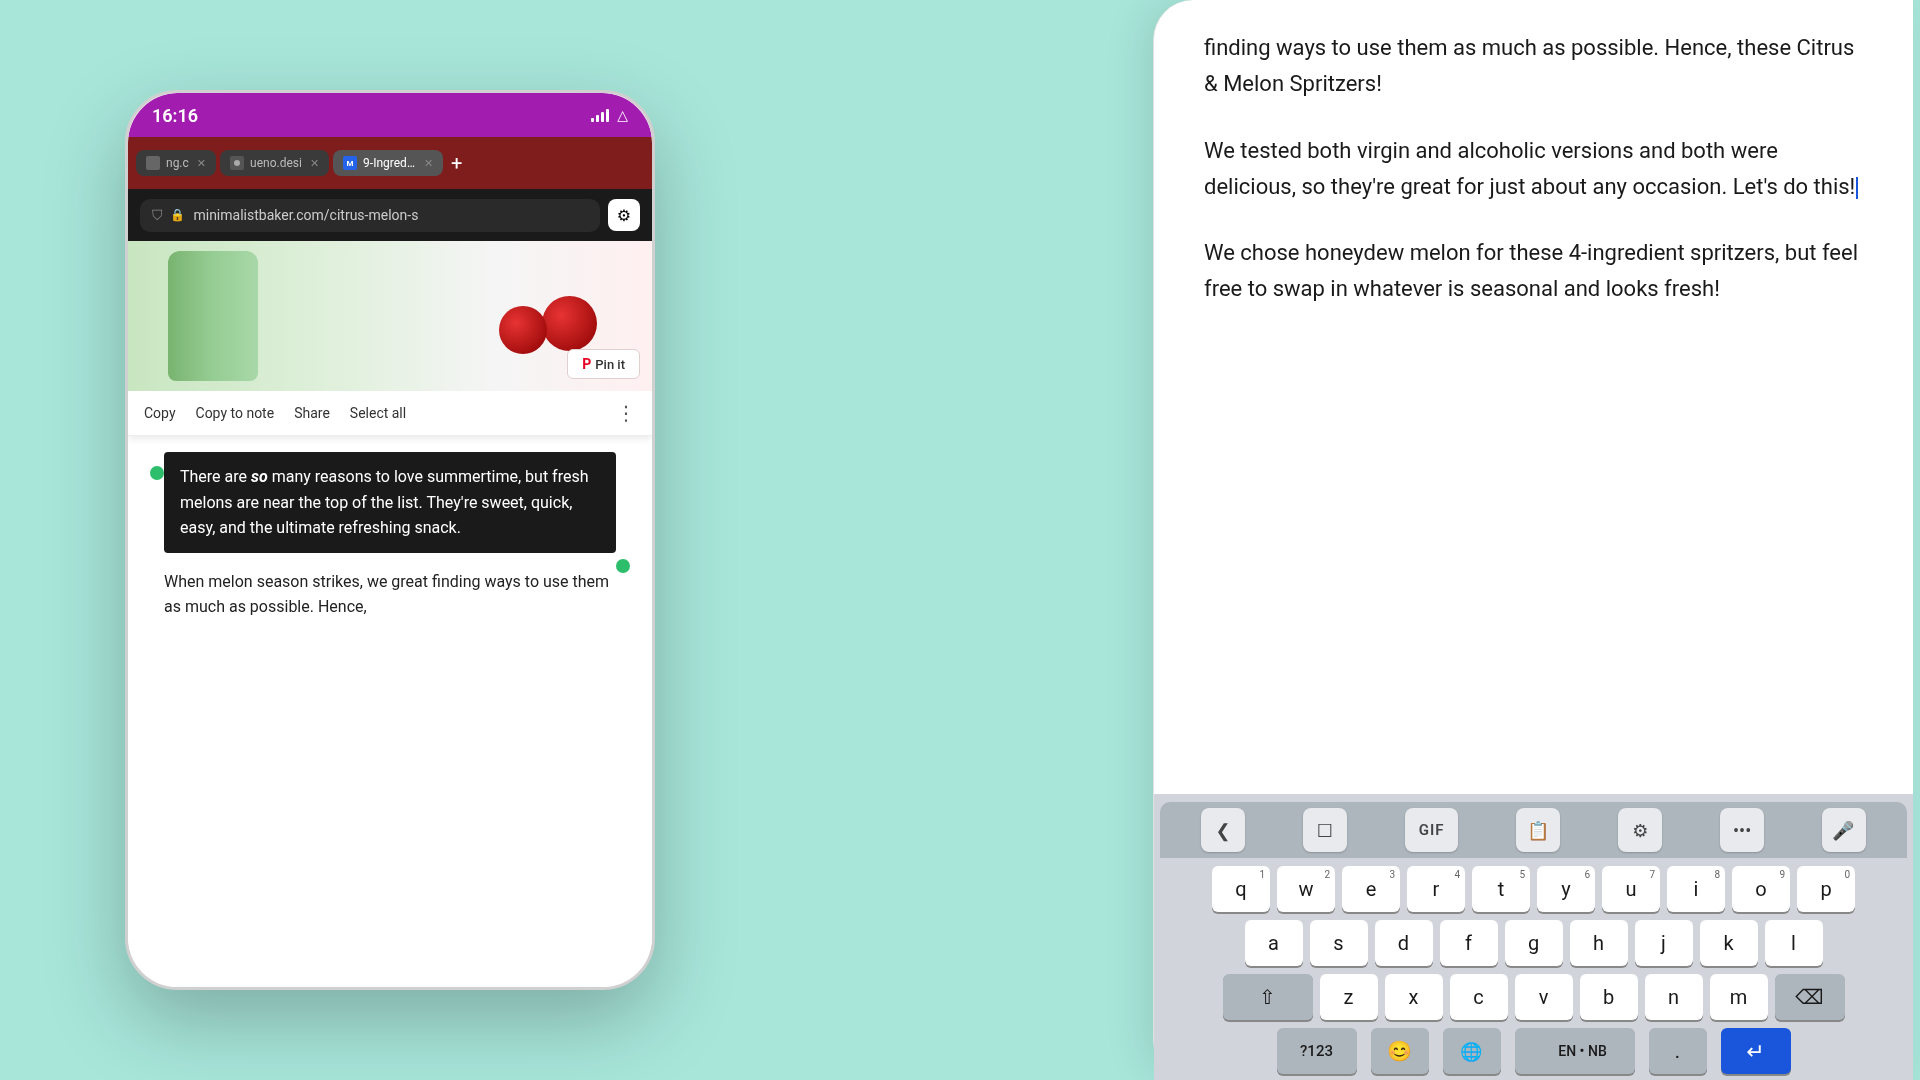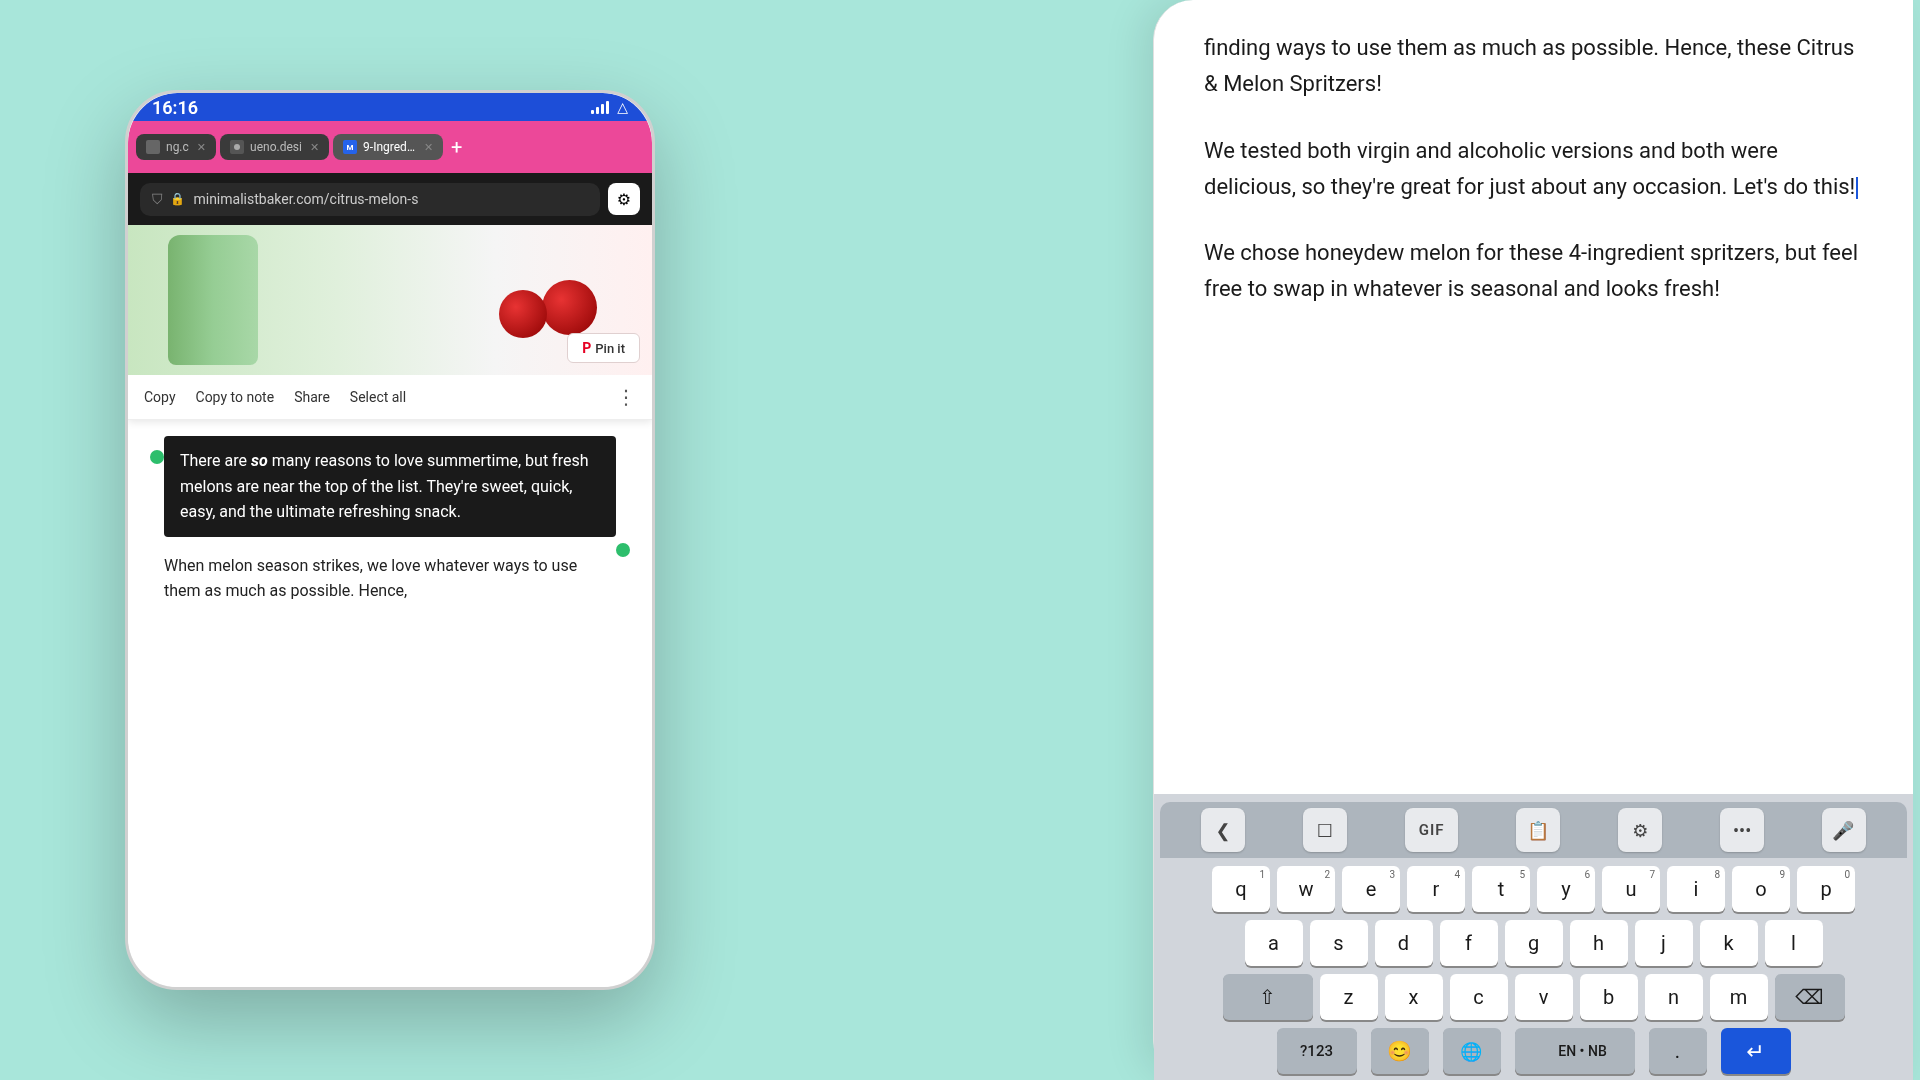--- a/index.html
+++ b/index.html
@@ -43,27 +43,27 @@
       height: 100%;
       background: white;
       border-radius: 50px;
       overflow: hidden;
       display: flex;
       flex-direction: column;
     }
 
     
     .status-bar {
-      background: #1d4ed8;
+      background: #a21caf;
       color: white;
       display: flex;
       align-items: center;
       justify-content: space-between;
       padding: 8px 24px;
-      height: 28px;
+      height: 44px;
       flex-shrink: 0;
     }
 
     .status-time {
       font-size: 18px;
       font-weight: 600;
       color: white;
     }
 
     .status-icons {
@@ -85,21 +85,21 @@
       border-radius: 1px;
     }
 
     .wifi-icon {
       font-size: 14px;
       color: white;
     }
 
     
     .tab-bar {
-      background: #ec4899;
+      background: #7f1d1d;
       display: flex;
       align-items: center;
       padding: 6px 8px;
       gap: 4px;
       height: 52px;
       flex-shrink: 0;
     }
 
     .tab {
       display: flex;
@@ -604,21 +604,21 @@
           <span class="ctx-btn">Select all</span>
           <span class="ctx-more">⋮</span>
         </div>
 
         <div class="article-content">
           <div class="selected-text-block">
             <div class="selection-handle-left"></div>
             <span>There are <strong>so</strong> many reasons to love summertime, but fresh melons are near the top of the list. They're sweet, quick, easy, and the ultimate refreshing snack.</span>
             <div class="selection-handle-right"></div>
           </div>
-          <p class="normal-text">When melon season strikes, we love whatever ways to use them as much as possible. Hence,</p>
+          <p class="normal-text">When melon season strikes, we great finding ways to use them as much as possible. Hence,</p>
         </div>
 
       </div>
     </div>
   </div>
 
   <div class="right-panel">
     <div class="article-main">
       <p class="article-para">
         <span>finding ways to use them as much as possible. Hence, these Citrus &amp; Melon Spritzers!</span>

